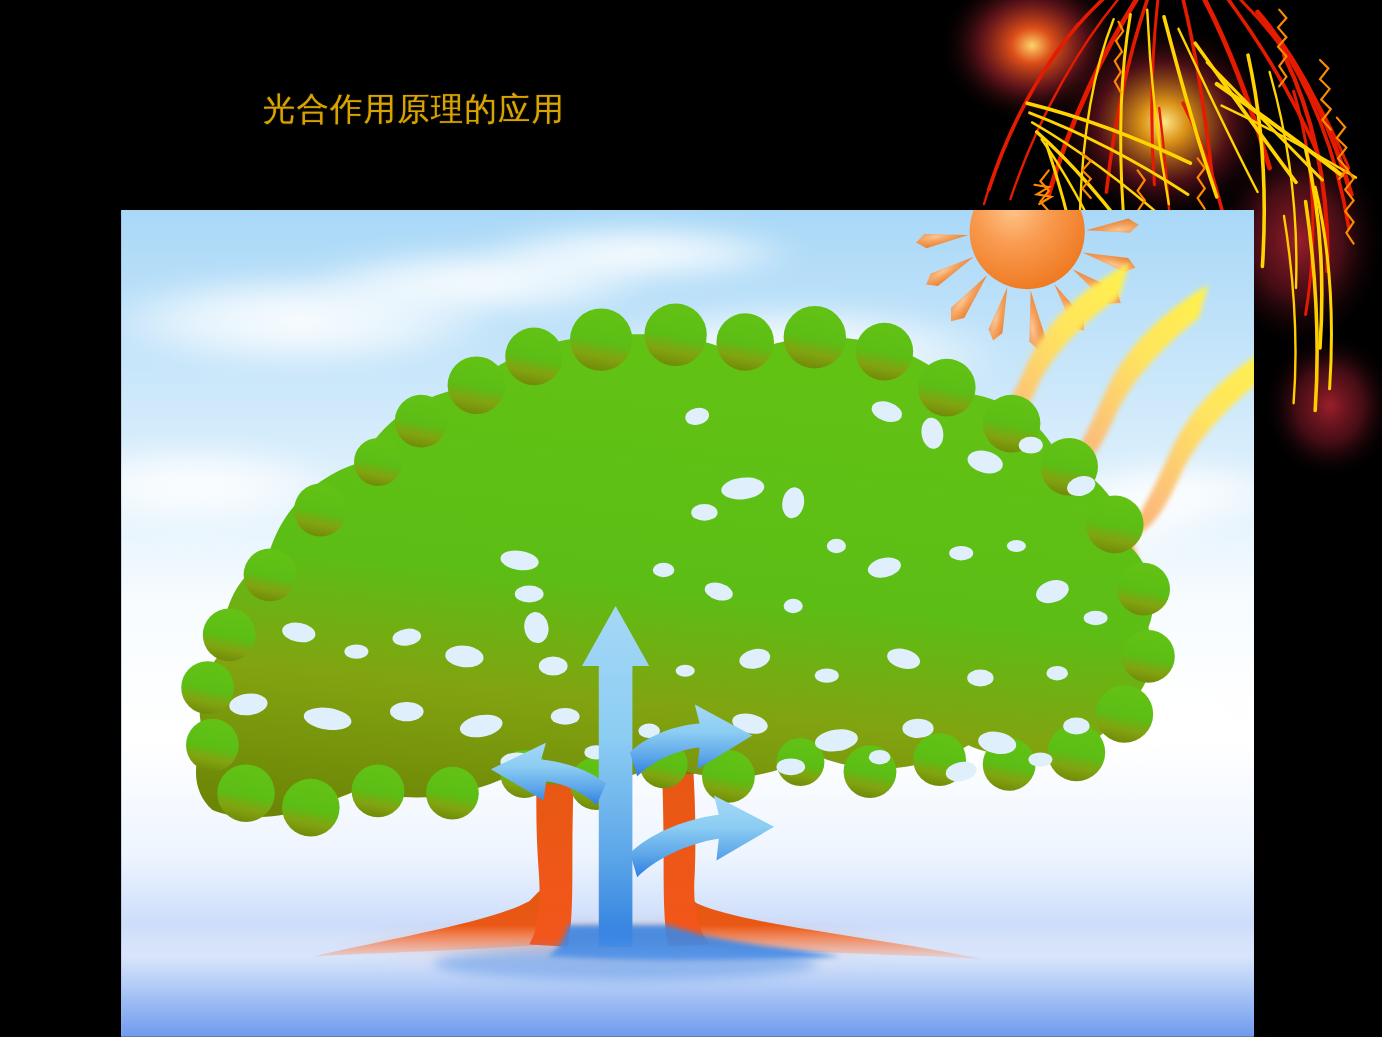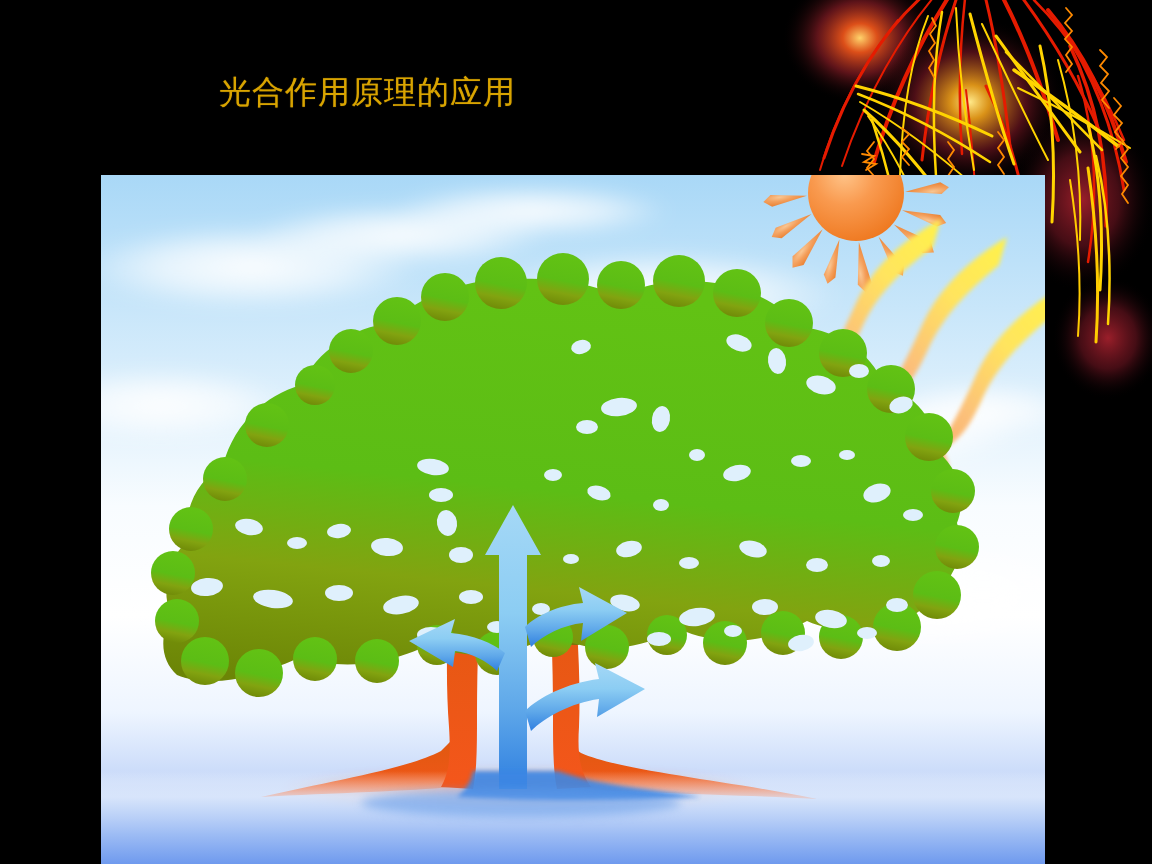--- a/index.html
+++ b/index.html
@@ -19,21 +19,21 @@
     background: #000000;
     overflow: hidden;
   }
 
   
   #slide-title {
     position: absolute;
     left: 219px;
     top: 76px;
     font-family: "DejaVu Serif", "Liberation Serif", serif;
-    font-size: 32px;
+    font-size: 27px;
     line-height: 32px;
     letter-spacing: 1px;
     color: #d9a400;
     white-space: nowrap;
     text-shadow: 0 0 1px #8a6a00;
   }
 
   
   #firework-decoration {
     position: absolute;

